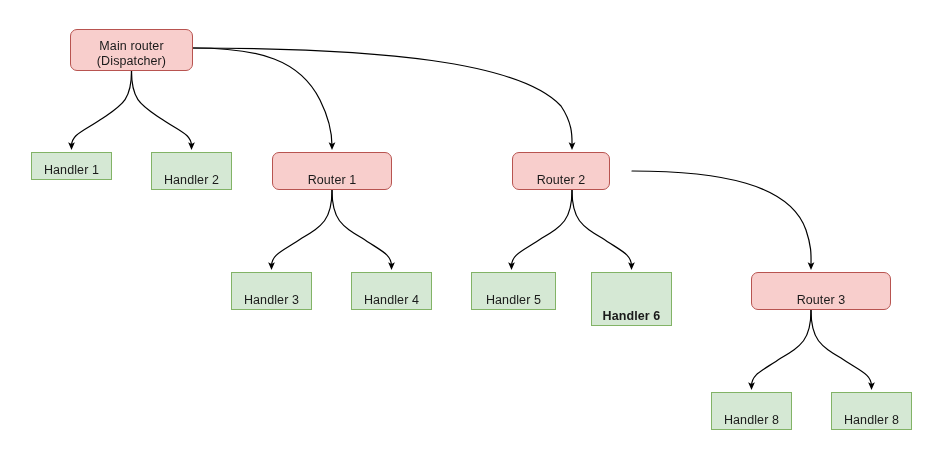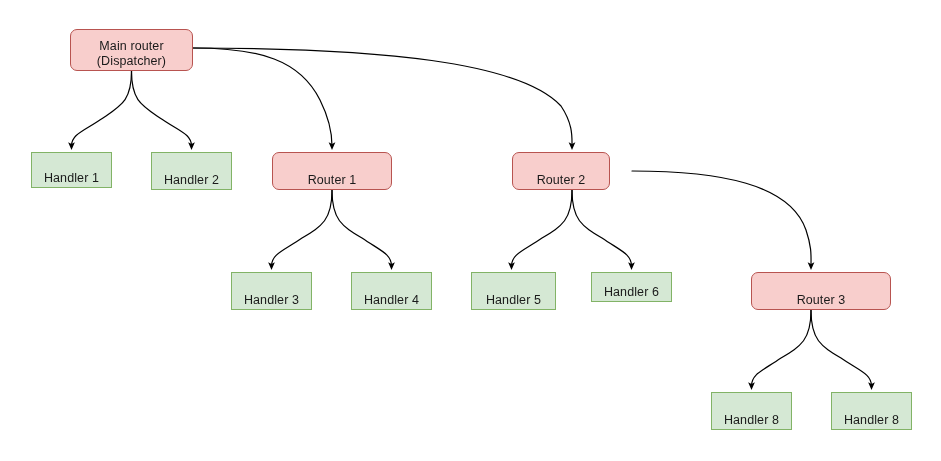--- a/index.html
+++ b/index.html
@@ -71,26 +71,26 @@
         <path d="M 572 190 C 572 220 582 226 602 238 C 621 251 631.5 254 631.5 266" fill="none" stroke="#000000" stroke-width="1.2" stroke-linecap="round" marker-end="url(#arrowhead)"></path>
         <path d="M 632 171 C 720 171 790 184 806 230 C 812 248 811 256 811 266" fill="none" stroke="#000000" stroke-width="1.2" stroke-linecap="round" marker-end="url(#arrowhead)"></path>
         <path d="M 811 310 C 811 340 801 346 781 358 C 762 371 751.5 374 751.5 386" fill="none" stroke="#000000" stroke-width="1.2" stroke-linecap="round" marker-end="url(#arrowhead)"></path>
         <path d="M 811 310 C 811 340 821 346 841 358 C 860 371 871.5 374 871.5 386" fill="none" stroke="#000000" stroke-width="1.2" stroke-linecap="round" marker-end="url(#arrowhead)"></path>
       </g>
   </svg>
 
   <div id="node-group">
       <div class="node node-router" style="left: 70px; top: 29px; width: 123px; height: 42px;"><span>Main router
 (Dispatcher)</span></div>
-      <div class="node node-handler" style="left: 31px; top: 152px; width: 81px; height: 36px;"><span>Handler 1</span></div>
+      <div class="node node-handler" style="left: 31px; top: 152px; width: 81px; height: 28px;"><span>Handler 1</span></div>
       <div class="node node-handler" style="left: 151px; top: 152px; width: 81px; height: 38px;"><span>Handler 2</span></div>
       <div class="node node-router" style="left: 272px; top: 152px; width: 120px; height: 38px;"><span>Router 1</span></div>
       <div class="node node-router" style="left: 512px; top: 152px; width: 98px; height: 38px;"><span>Router 2</span></div>
       <div class="node node-handler" style="left: 231px; top: 272px; width: 81px; height: 38px;"><span>Handler 3</span></div>
       <div class="node node-handler" style="left: 351px; top: 272px; width: 81px; height: 38px;"><span>Handler 4</span></div>
       <div class="node node-handler" style="left: 471px; top: 272px; width: 85px; height: 38px;"><span>Handler 5</span></div>
-      <div class="node node-handler" style="left: 591px; top: 272px; width: 81px; height: 30px;"><span>Handler 6</span></div>
+      <div class="node node-handler" style="left: 591px; top: 272px; width: 81px; height: 54px; font-weight: bold;"><span>Handler 6</span></div>
       <div class="node node-router" style="left: 751px; top: 272px; width: 140px; height: 38px;"><span>Router 3</span></div>
       <div class="node node-handler" style="left: 711px; top: 392px; width: 81px; height: 38px;"><span>Handler 8</span></div>
       <div class="node node-handler" style="left: 831px; top: 392px; width: 81px; height: 38px;"><span>Handler 8</span></div>
     </div>
 
 </div>
 
 </body></html>

